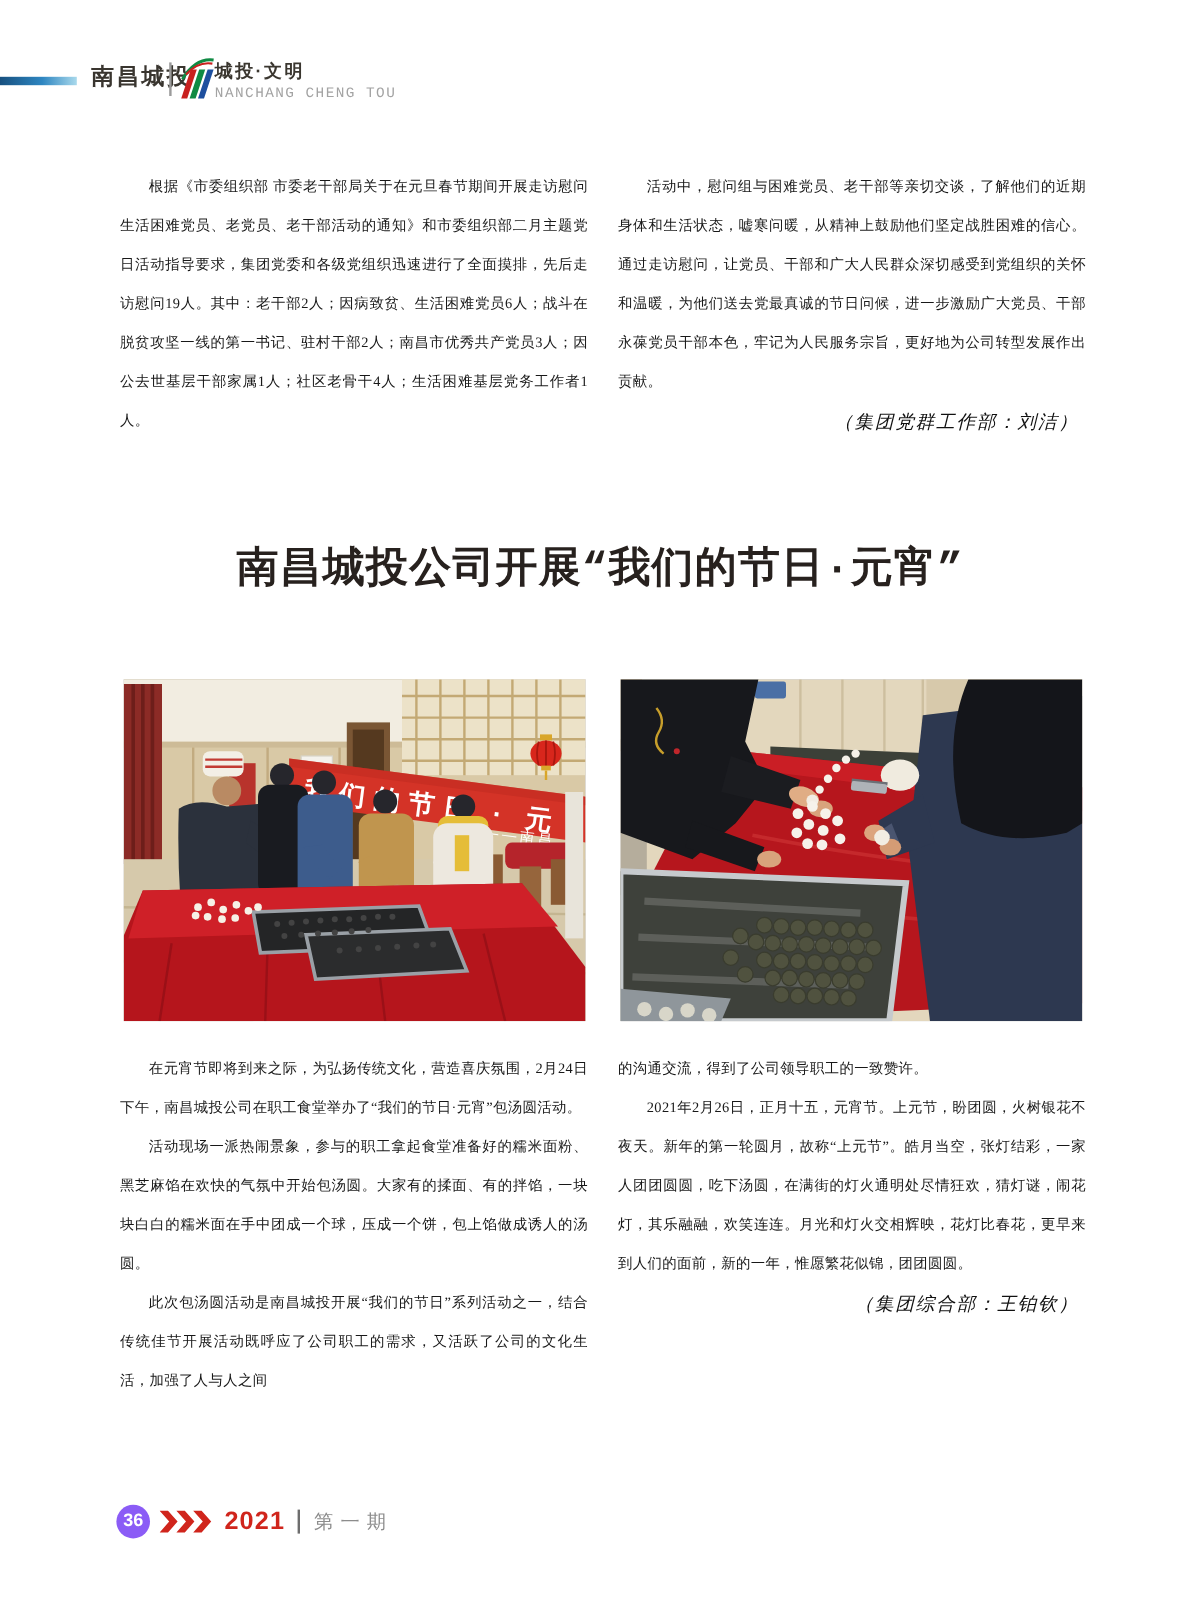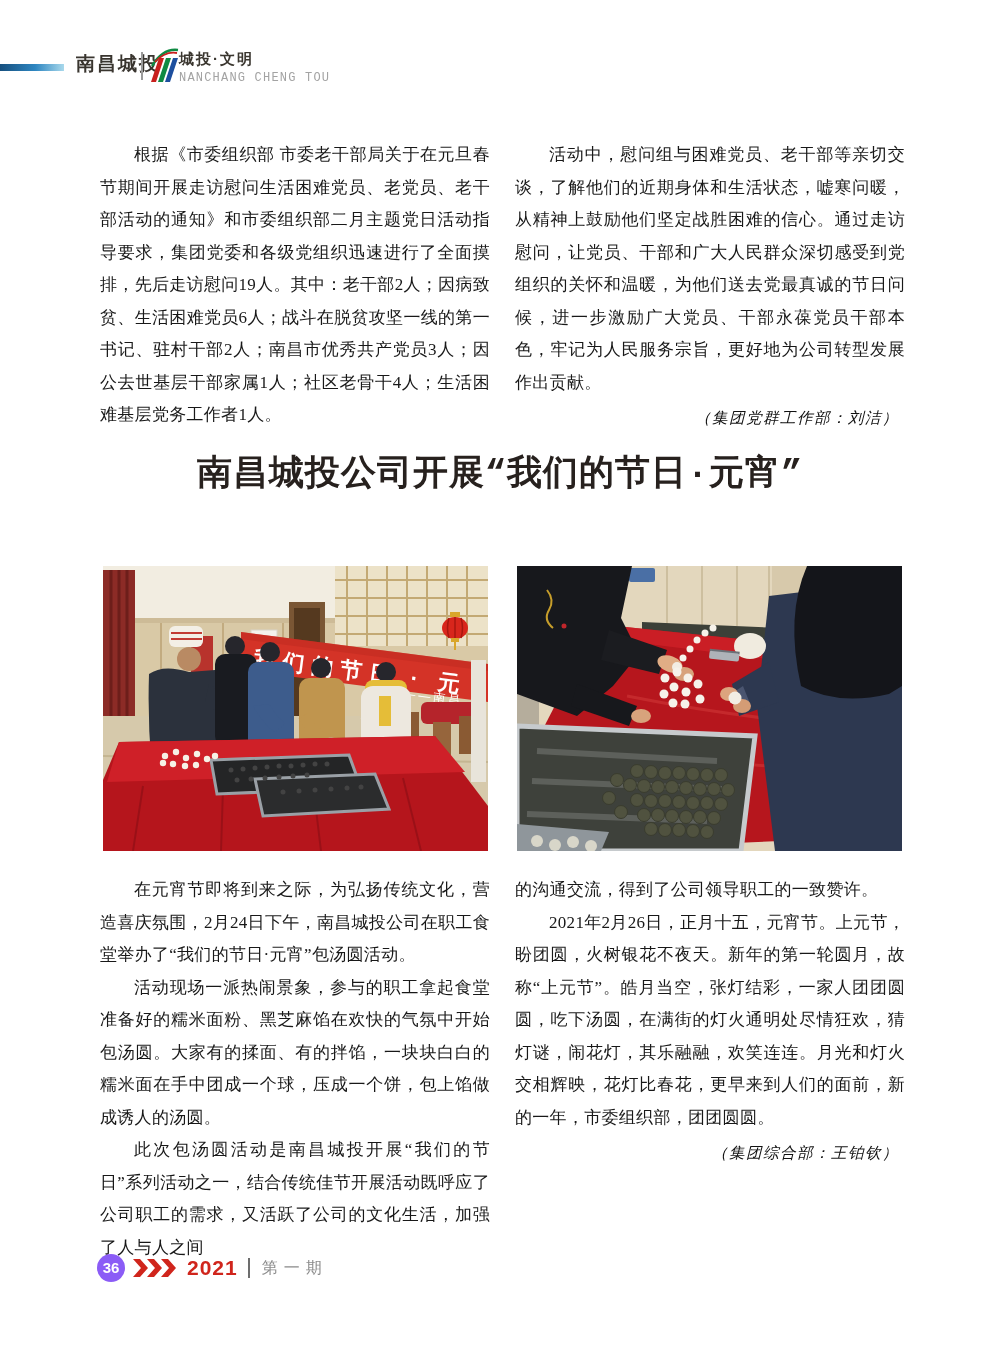--- a/index.html
+++ b/index.html
@@ -16,21 +16,21 @@
     font-weight:bold;font-size:19px;color:#39352f;letter-spacing:2px;}
   .brand-divider{position:absolute;left:141px;top:2px;width:2px;height:28px;background:#9b9b9b;}
   .logo{position:absolute;left:149px;top:-4px;}
   .section-title{position:absolute;left:179px;top:0px;font-family:"Liberation Sans","DejaVu Sans",sans-serif;
     font-weight:bold;font-size:15px;color:#3a362f;letter-spacing:2px;}
   .section-sub{position:absolute;left:179px;top:21px;font-family:Liberation Mono, monospace;
     font-size:12px;color:#a3a3a3;letter-spacing:1.2px;}
   
   .cols{position:absolute;left:100px;width:806px;display:flex;gap:25px;}
   .col{width:390px;}
-  .col p{margin:0;font-size:17px;line-height:32.5px;text-align:justify;
+  .col p{margin:0;font-size:12px;line-height:32.5px;text-align:justify;
     letter-spacing:0.3px;color:#181818;}
   .col p.indent{text-indent:2em;}
   .byline{margin-top:3px;text-align:right;font-style:italic;font-size:15.5px;
     letter-spacing:1.5px;padding-right:6px;line-height:32px;color:#111;}
   .block1{top:139px;}
   .block2{top:874px;}
   
   .headline{position:absolute;top:450px;left:97px;width:806px;text-align:center;
     font-family:Liberation Mono, monospace;font-weight:800;
     font-size:35px;line-height:50px;color:#27211e;letter-spacing:1px;}
@@ -312,21 +312,21 @@
 </div>
 
 <div class="cols block2">
   <div class="col">
     <p class="indent">在元宵节即将到来之际，为弘扬传统文化，营造喜庆氛围，2月24日下午，南昌城投公司在职工食堂举办了“我们的节日·元宵”包汤圆活动。</p>
     <p class="indent">活动现场一派热闹景象，参与的职工拿起食堂准备好的糯米面粉、黑芝麻馅在欢快的气氛中开始包汤圆。大家有的揉面、有的拌馅，一块块白白的糯米面在手中团成一个球，压成一个饼，包上馅做成诱人的汤圆。</p>
     <p class="indent">此次包汤圆活动是南昌城投开展“我们的节日”系列活动之一，结合传统佳节开展活动既呼应了公司职工的需求，又活跃了公司的文化生活，加强了人与人之间</p>
   </div>
   <div class="col">
     <p>的沟通交流，得到了公司领导职工的一致赞许。</p>
-    <p class="indent">2021年2月26日，正月十五，元宵节。上元节，盼团圆，火树银花不夜天。新年的第一轮圆月，故称“上元节”。皓月当空，张灯结彩，一家人团团圆圆，吃下汤圆，在满街的灯火通明处尽情狂欢，猜灯谜，闹花灯，其乐融融，欢笑连连。月光和灯火交相辉映，花灯比春花，更早来到人们的面前，新的一年，市委组织部，团团圆圆。</p>
+    <p class="indent">2021年2月26日，正月十五，元宵节。上元节，盼团圆，火树银花不夜天。新年的第一轮圆月，故称“上元节”。皓月当空，张灯结彩，一家人团团圆圆，吃下汤圆，在满街的灯火通明处尽情狂欢，猜灯谜，闹花灯，其乐融融，欢笑连连。月光和灯火交相辉映，花灯比春花，更早来到人们的面前，新的一年，惟愿繁花似锦，团团圆圆。</p>
     <div class="byline">（集团综合部：王铂钦）</div>
   </div>
 </div>
 
 <div class="footer">
   <div class="page-badge">36</div>
   <div style="display:flex;align-items:center;">
     <svg width="46" height="20" viewBox="0 0 46 20">
       <g fill="#d0251c">
         <polygon points="0,1 7,1 15,10 7,19 0,19 8,10"></polygon>

